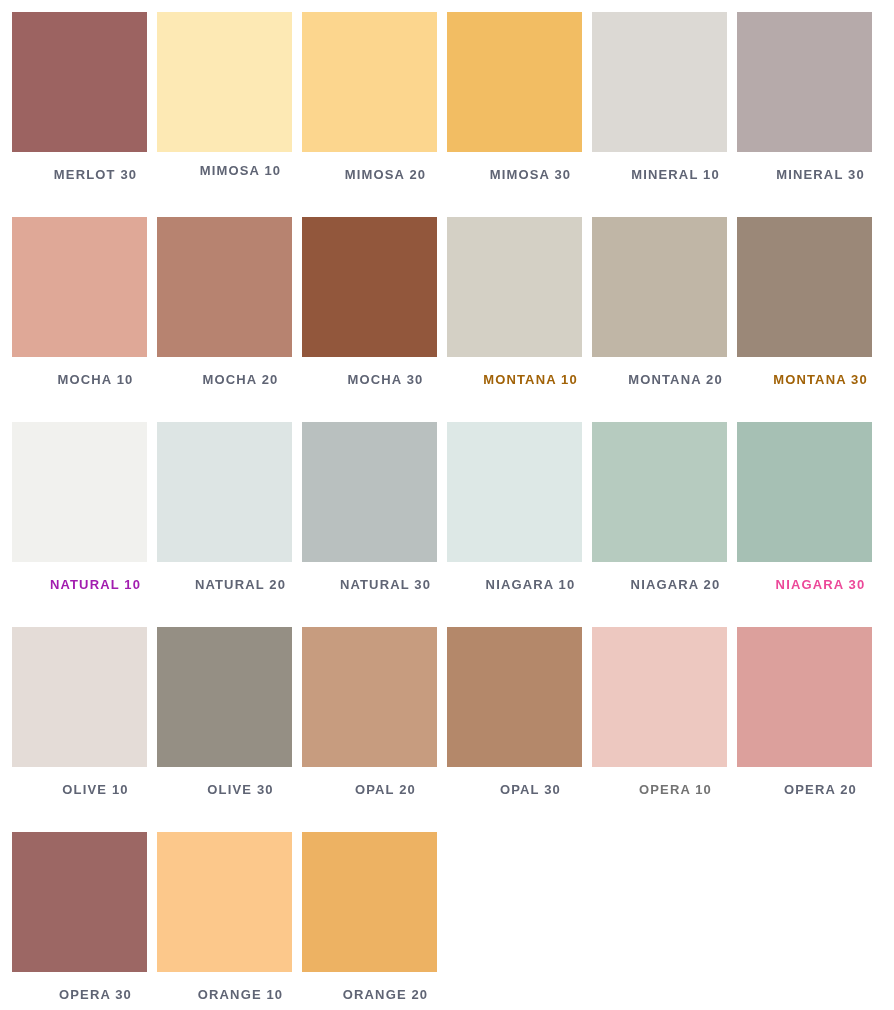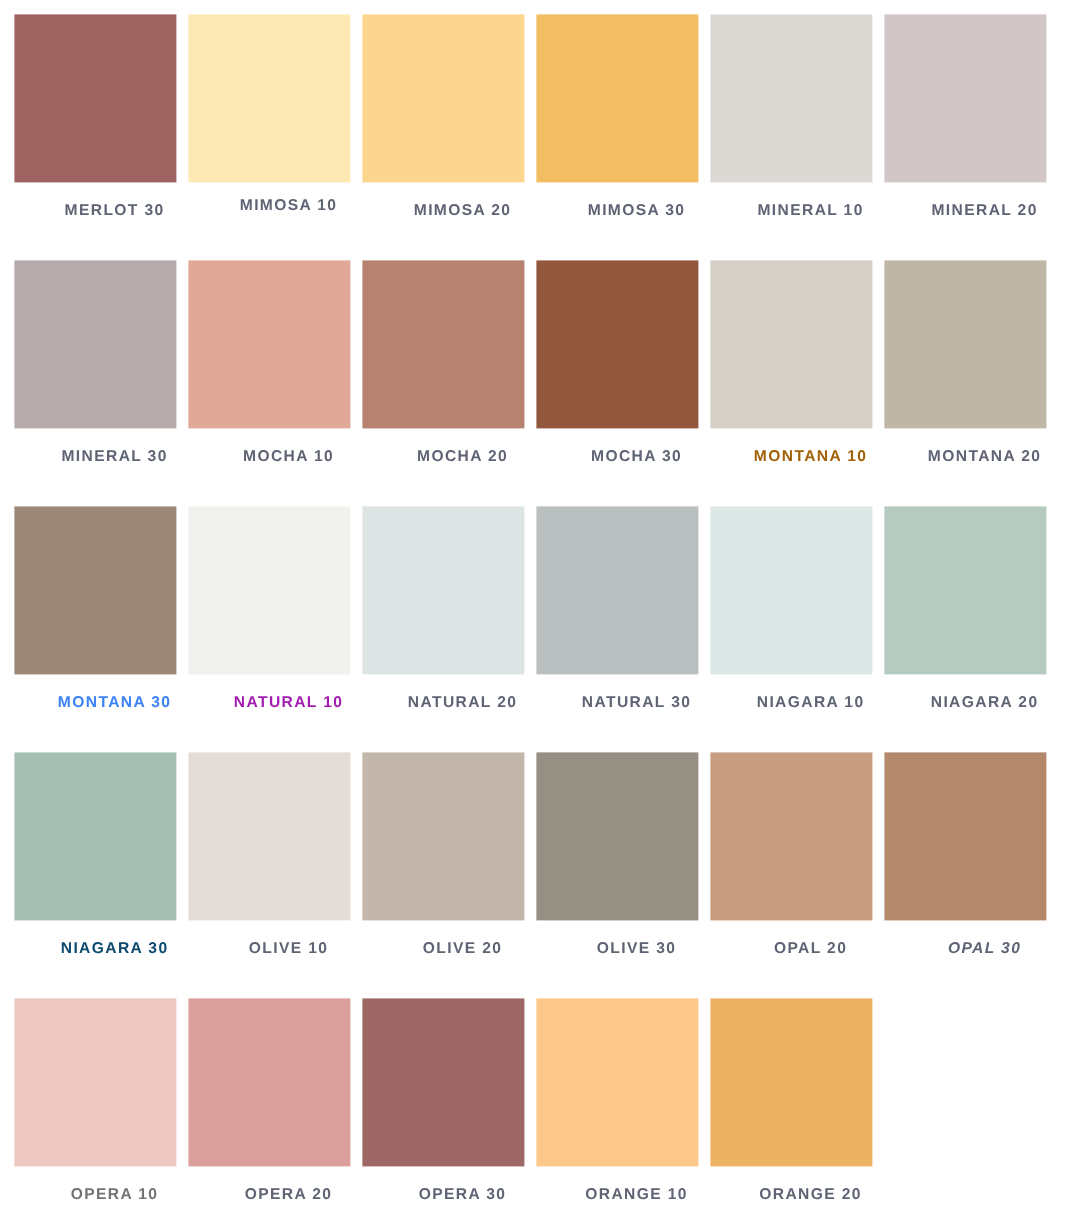--- a/index.html
+++ b/index.html
@@ -73,24 +73,20 @@
     </div>
     <div class="swatch-cell">
       <div class="swatch-chip" style="background-color: rgb(242, 189, 99);"></div>
       <div class="swatch-label" style="color: rgb(95, 100, 116);">MIMOSA 30</div>
     </div>
     <div class="swatch-cell">
       <div class="swatch-chip" style="background-color: rgb(220, 217, 212);"></div>
       <div class="swatch-label" style="color: rgb(95, 100, 116);">MINERAL 10</div>
     </div>
     <div class="swatch-cell">
-      <div class="swatch-chip" style="background-color: rgb(211, 198, 199);"></div>
-      <div class="swatch-label" style="color: rgb(95, 100, 116);">MINERAL 20</div>
-    </div>
-    <div class="swatch-cell">
       <div class="swatch-chip" style="background-color: rgb(182, 170, 170);"></div>
       <div class="swatch-label" style="color: rgb(95, 100, 116);">MINERAL 30</div>
     </div>
     <div class="swatch-cell">
       <div class="swatch-chip" style="background-color: rgb(223, 168, 151);"></div>
       <div class="swatch-label" style="color: rgb(95, 100, 116);">MOCHA 10</div>
     </div>
     <div class="swatch-cell">
       <div class="swatch-chip" style="background-color: rgb(183, 131, 112);"></div>
       <div class="swatch-label" style="color: rgb(95, 100, 116);">MOCHA 20</div>
@@ -102,21 +98,21 @@
     <div class="swatch-cell">
       <div class="swatch-chip" style="background-color: rgb(212, 208, 197);"></div>
       <div class="swatch-label" style="color: #a16207;">MONTANA 10</div>
     </div>
     <div class="swatch-cell">
       <div class="swatch-chip" style="background-color: rgb(192, 182, 166);"></div>
       <div class="swatch-label" style="color: rgb(95, 100, 116);">MONTANA 20</div>
     </div>
     <div class="swatch-cell">
       <div class="swatch-chip" style="background-color: rgb(155, 136, 120);"></div>
-      <div class="swatch-label" style="color: #3b82f6; margin-top: 15px;">MONTANA 30</div>
+      <div class="swatch-label" style="color: #a16207; margin-top: 15px;">MONTANA 30</div>
     </div>
     <div class="swatch-cell">
       <div class="swatch-chip" style="background-color: rgb(241, 241, 238);"></div>
       <div class="swatch-label" style="color: #a21caf;">NATURAL 10</div>
     </div>
     <div class="swatch-cell">
       <div class="swatch-chip" style="background-color: rgb(221, 229, 228);"></div>
       <div class="swatch-label" style="color: rgb(95, 100, 116);">NATURAL 20</div>
     </div>
     <div class="swatch-cell">
@@ -126,41 +122,37 @@
     <div class="swatch-cell">
       <div class="swatch-chip" style="background-color: rgb(221, 232, 230);"></div>
       <div class="swatch-label" style="color: rgb(95, 100, 116);">NIAGARA 10</div>
     </div>
     <div class="swatch-cell">
       <div class="swatch-chip" style="background-color: rgb(182, 203, 191);"></div>
       <div class="swatch-label" style="color: rgb(95, 100, 116);">NIAGARA 20</div>
     </div>
     <div class="swatch-cell">
       <div class="swatch-chip" style="background-color: rgb(166, 192, 180);"></div>
-      <div class="swatch-label" style="color: #0c4a6e;">NIAGARA 30</div>
+      <div class="swatch-label" style="color: #ec4899;">NIAGARA 30</div>
     </div>
     <div class="swatch-cell">
       <div class="swatch-chip" style="background-color: rgb(228, 220, 215);"></div>
       <div class="swatch-label" style="color: rgb(95, 100, 116);">OLIVE 10</div>
-    </div>
-    <div class="swatch-cell">
-      <div class="swatch-chip" style="background-color: rgb(195, 182, 171);"></div>
-      <div class="swatch-label" style="color: rgb(95, 100, 116);">OLIVE 20</div>
     </div>
     <div class="swatch-cell">
       <div class="swatch-chip" style="background-color: rgb(149, 143, 132);"></div>
       <div class="swatch-label" style="color: rgb(95, 100, 116);">OLIVE 30</div>
     </div>
     <div class="swatch-cell">
       <div class="swatch-chip" style="background-color: rgb(199, 156, 127);"></div>
       <div class="swatch-label" style="color: rgb(95, 100, 116);">OPAL 20</div>
     </div>
     <div class="swatch-cell">
       <div class="swatch-chip" style="background-color: rgb(180, 136, 106);"></div>
-      <div class="swatch-label" style="color: rgb(95, 100, 116); font-style: italic;">OPAL 30</div>
+      <div class="swatch-label" style="color: rgb(95, 100, 116);">OPAL 30</div>
     </div>
     <div class="swatch-cell">
       <div class="swatch-chip" style="background-color: rgb(237, 200, 192);"></div>
       <div class="swatch-label" style="color: #737373;">OPERA 10</div>
     </div>
     <div class="swatch-cell">
       <div class="swatch-chip" style="background-color: rgb(220, 160, 156);"></div>
       <div class="swatch-label" style="color: rgb(95, 100, 116);">OPERA 20</div>
     </div>
     <div class="swatch-cell">

